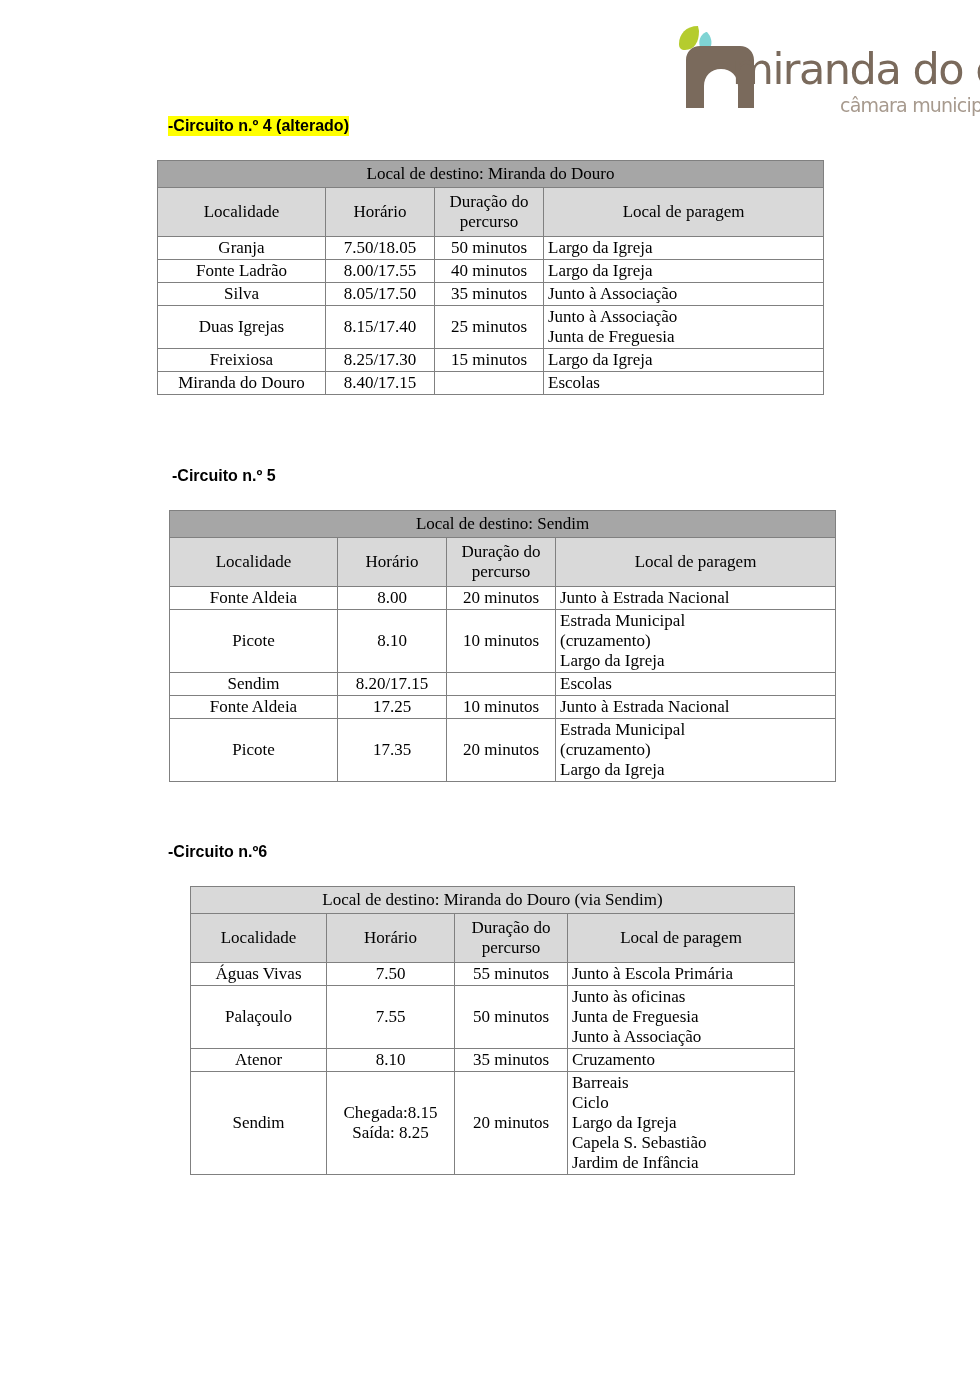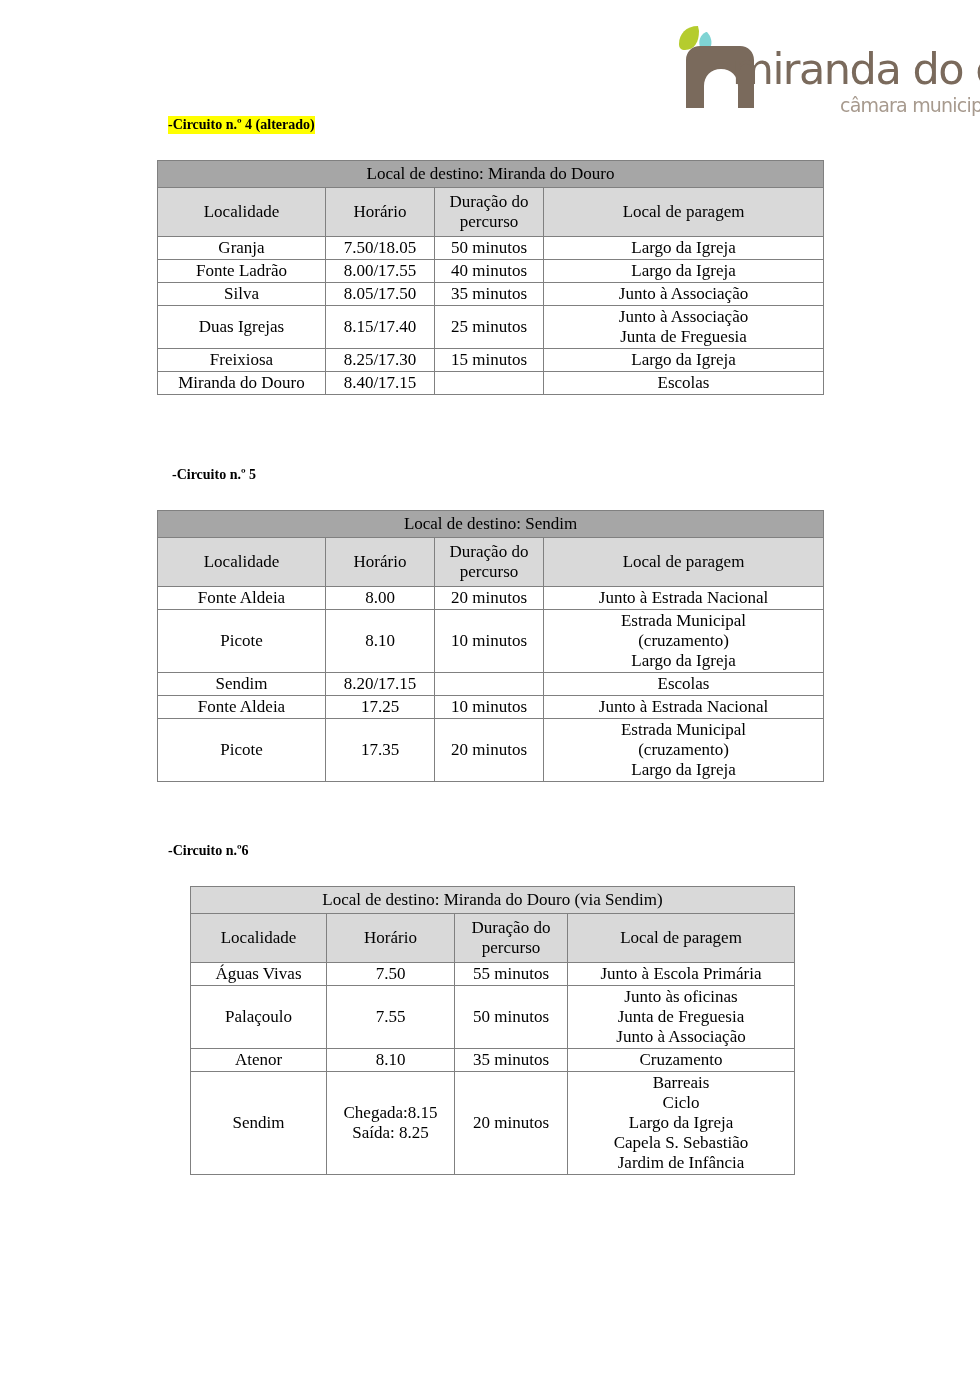--- a/index.html
+++ b/index.html
@@ -57,23 +57,23 @@
     font-size: 19px;
     letter-spacing: -0.8px;
     color: #a79a8e;
     line-height: 1;
     white-space: nowrap;
   }
 
   
   .circuit-heading {
     position: absolute;
-    font-family: Liberation Serif, serif;
+    font-family: Liberation Sans, sans-serif;
     font-weight: bold;
-    font-size: 14px;
+    font-size: 16px;
     white-space: nowrap;
     line-height: 1.25;
   }
   .circuit-heading.hl {
     background: #FFFF00;
   }
   #heading-4 { top: 116px; left: 168px; }
   #heading-5 { top: 466px; left: 172px; }
   #heading-6 { top: 842px; left: 168px; }
 
@@ -104,31 +104,31 @@
   }
   .colhead {
     background: #d9d9d9;
     text-align: center;
     height: 46px;
   }
   .c-loc  { text-align: center; }
   .c-time { text-align: center; }
   .c-dur  { text-align: center; border-radius: 7px; }
   .c-stop { text-align: left; padding-left: 7px; }
-  .stop-line { display: block; text-align: center; }
+  .stop-line { display: block; }
 
   
   #table-1 { top: 160px; left: 157px; width: 666px; }
   #table-1 col.w1 { width: 168px; }
   #table-1 col.w2 { width: 109px; }
   #table-1 col.w3 { width: 109px; }
   #table-1 col.w4 { width: 280px; }
 
   
-  #table-2 { top: 510px; left: 157px; width: 666px; }
+  #table-2 { top: 510px; left: 169px; width: 666px; }
   #table-2 col.w1 { width: 168px; }
   #table-2 col.w2 { width: 109px; }
   #table-2 col.w3 { width: 109px; }
   #table-2 col.w4 { width: 280px; }
 
   
   #table-3 { top: 886px; left: 190px; width: 604px; padding-left: 20px; }
   #table-3 col.w1 { width: 136px; }
   #table-3 col.w2 { width: 128px; }
   #table-3 col.w3 { width: 113px; }

